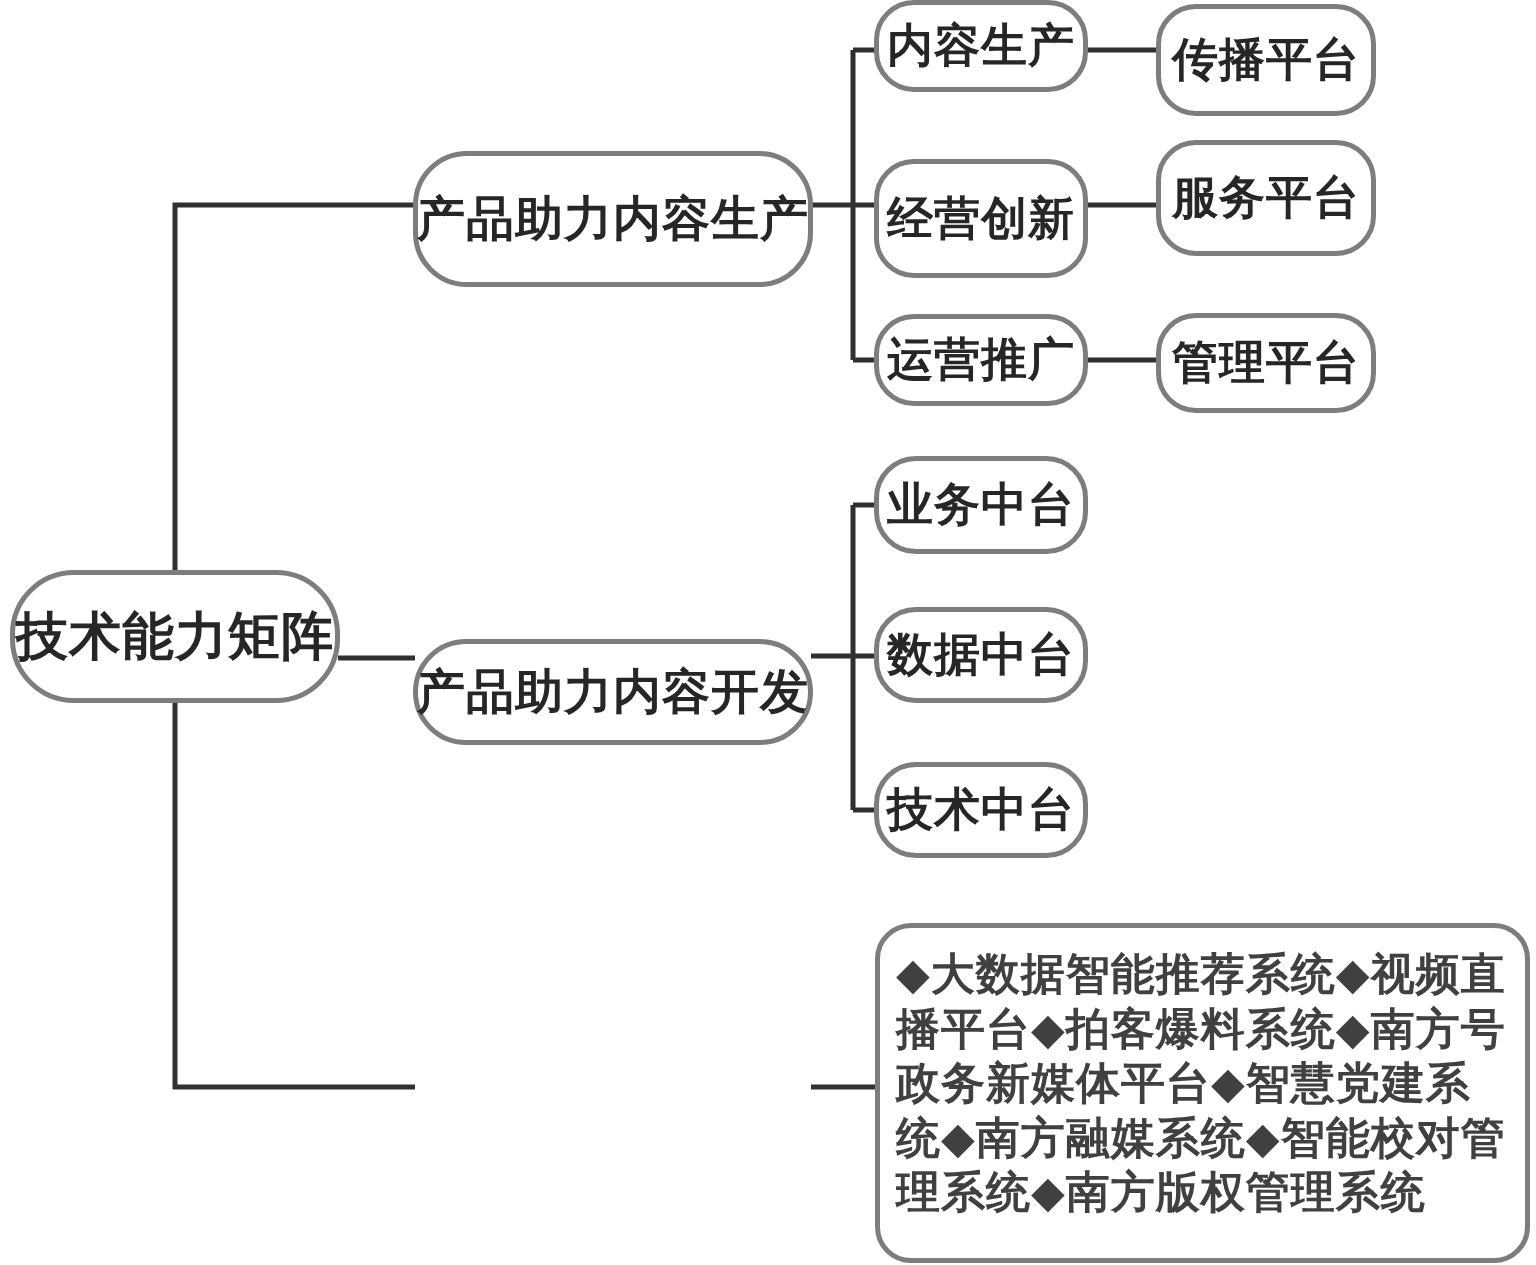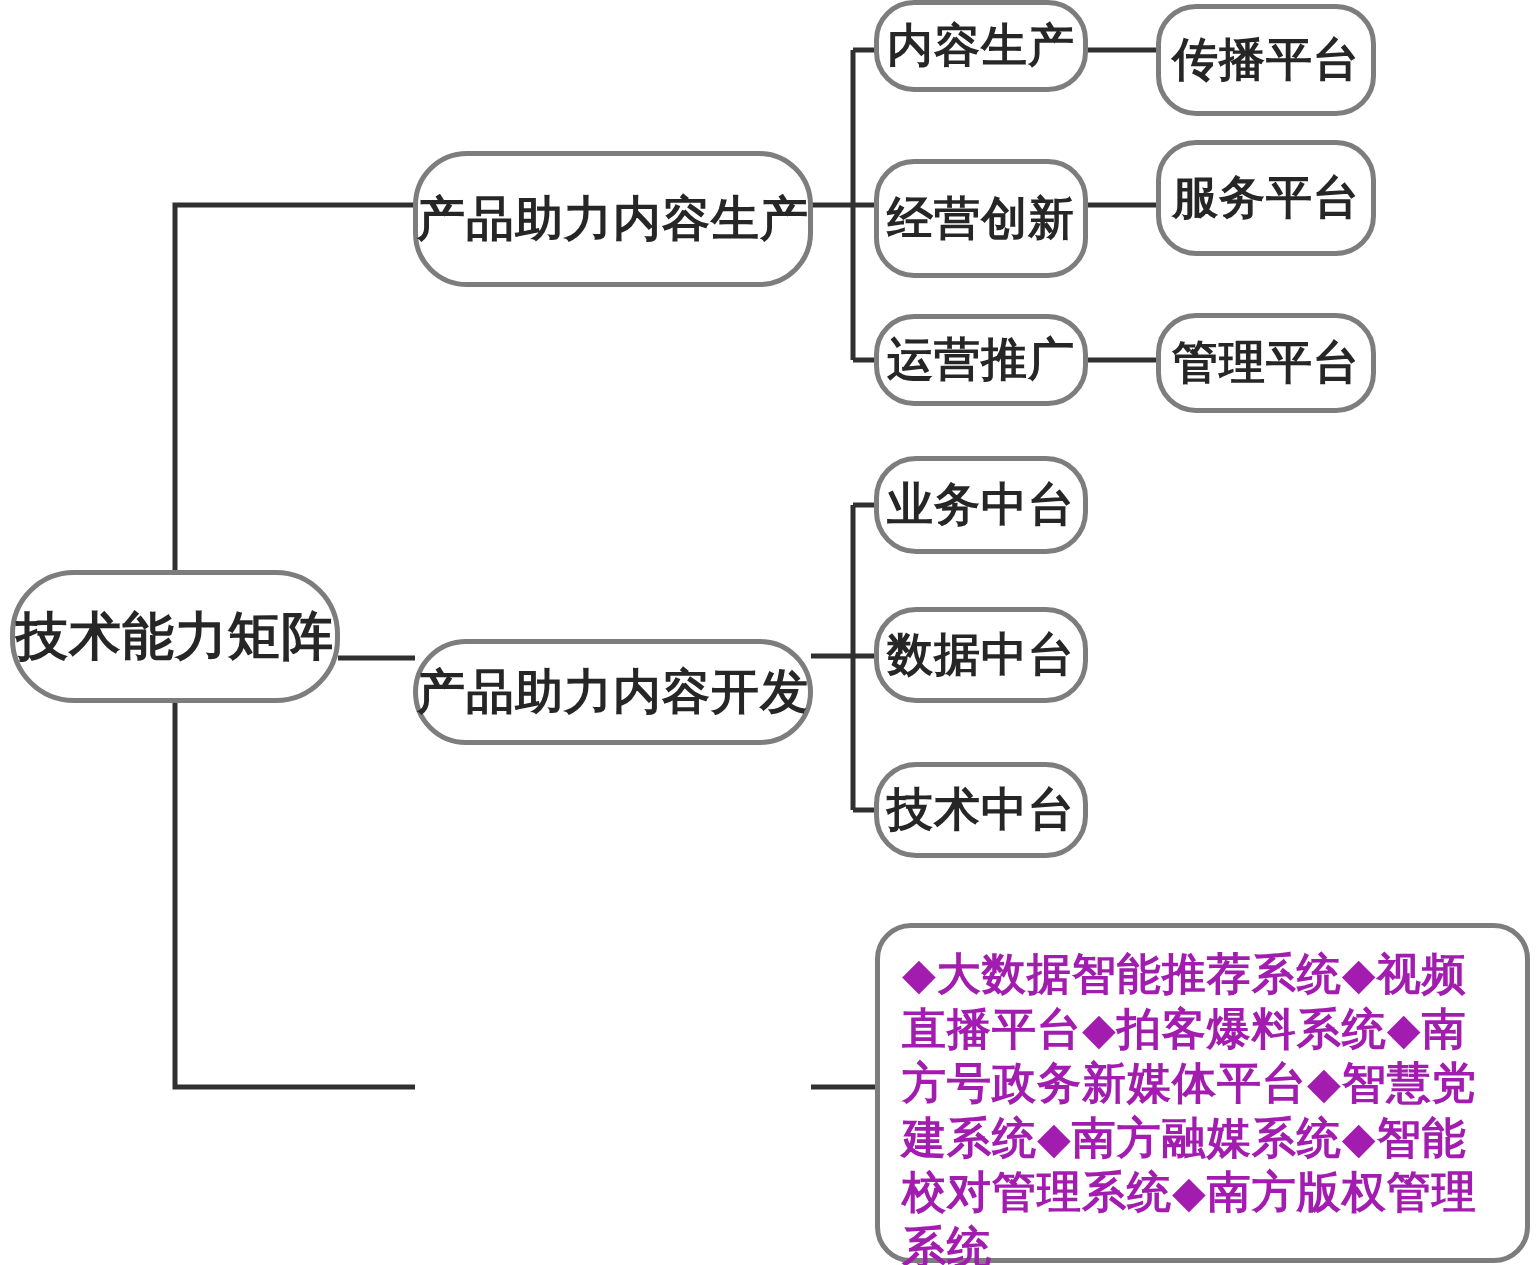--- a/index.html
+++ b/index.html
@@ -50,27 +50,27 @@
   .n-d1     { left: 874px;  top: 456px; width: 214px; height: 98px; border-radius: 42px; font-size: 46px; }
   .n-d2     { left: 874px;  top: 607px; width: 214px; height: 96px; border-radius: 42px; font-size: 46px; }
   .n-d3     { left: 874px;  top: 762px; width: 214px; height: 96px; border-radius: 42px; font-size: 46px; }
   
   .n-panel {
     left: 875px; top: 923px;
     width: 655px; height: 340px;
     border-radius: 36px;
     font-size: 44px;
     line-height: 1.24;
-    padding: 20px 22px;
+    padding: 20px 16px;
     display: block;
     white-space: normal;
     word-break: break-all;
     letter-spacing: 1px;
     text-align: left;
-    color: #a21caf;
+    color: #404040;
     font-weight: bold;
   }
 </style>
 </head>
 <body>
 
 <div class="stage">
 
   <svg class="wires" viewBox="0 0 1536 1265" xmlns="http://www.w3.org/2000/svg">
     <g stroke="#303030" stroke-width="5" fill="none">

